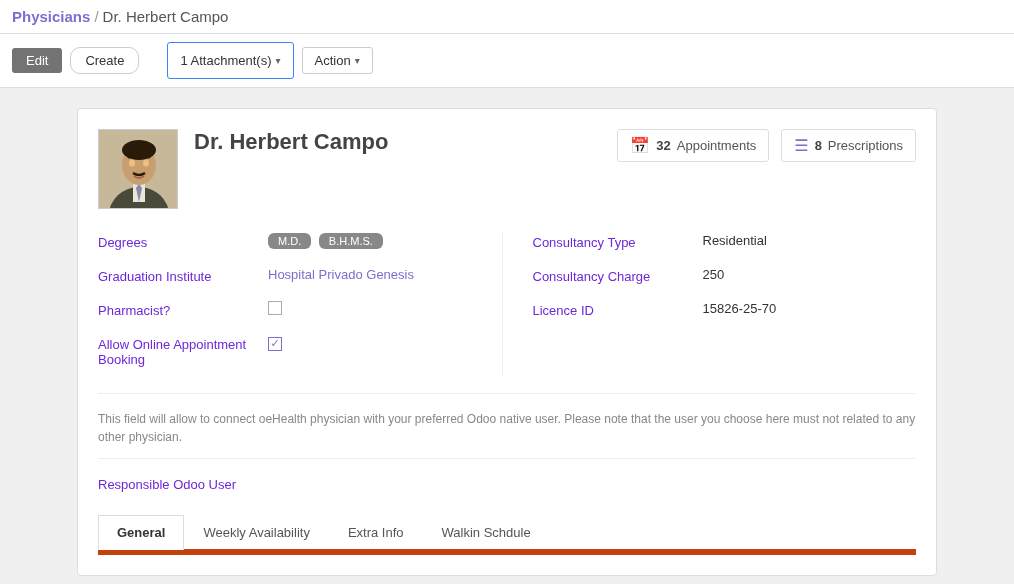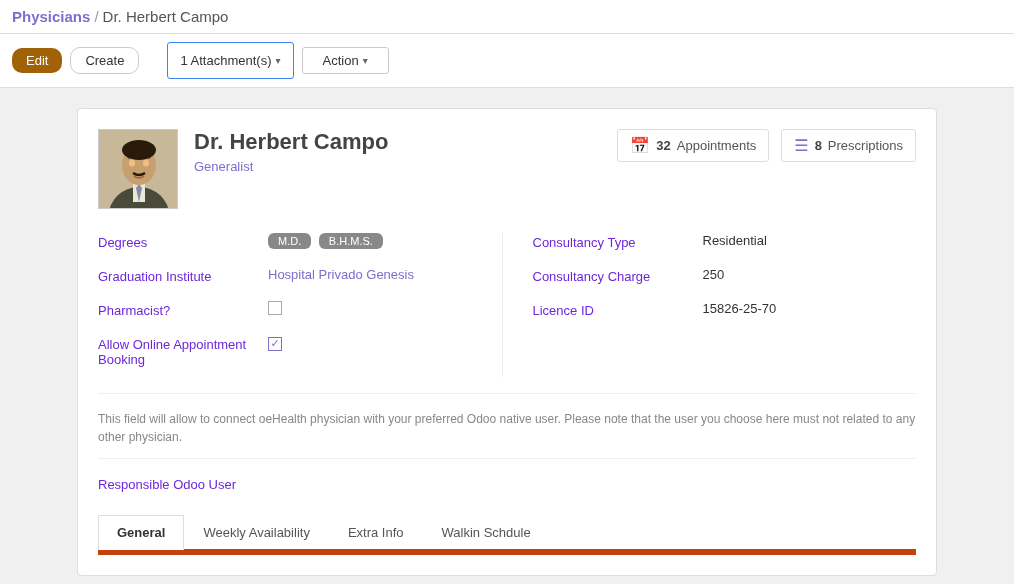--- a/index.html
+++ b/index.html
@@ -37,25 +37,25 @@
     
     .action-bar {
       background: #fff;
       border-bottom: 1px solid #ddd;
       padding: 8px 12px;
       display: flex;
       align-items: center;
       gap: 8px;
     }
     .btn-edit {
-      background: #a16207;
+      background: #737373;
       color: #fff;
       border: none;
       padding: 5px 14px;
-      border-radius: 10px;
+      border-radius: 3px;
       cursor: pointer;
       font-size: 13px;
     }
     .btn-create {
       background: #fff;
       color: #333;
       border: 1px solid #ccc;
       padding: 5px 14px;
       border-radius: 10px;
       cursor: pointer;
@@ -71,21 +71,21 @@
       font-size: 13px;
       margin-left: 20px;
       display: flex;
       align-items: center;
       gap: 4px;
     }
     .btn-action {
       background: #fff;
       color: #333;
       border: 1px solid #ccc;
-      padding: 5px 20px;
+      padding: 5px 12px;
       border-radius: 3px;
       cursor: pointer;
       font-size: 13px;
       display: flex;
       align-items: center;
       gap: 4px;
     }
     .dropdown-arrow {
       font-size: 10px;
       color: #666;
@@ -317,21 +317,20 @@
           <path d="M43,28 Q47,25 51,28" stroke="#2a1a0a" stroke-width="2" fill="none"></path>
 
           <path d="M34,43 Q40,47 46,43" stroke="#2a1a0a" stroke-width="2.5" fill="none"></path>
 
           <path d="M35,46 Q40,50 45,46" stroke="#a06040" stroke-width="1.5" fill="none"></path>
         </svg>
       </div>
 
       <div class="physician-name-section">
         <div class="physician-name">Dr. Herbert Campo</div>
-        <div class="physician-specialty">Generalist</div>
       </div>
 
       <div class="physician-stats">
         <button class="stat-btn">
           <span class="stat-icon">📅</span>
           <span class="stat-count">32</span>
           <span>Appointments</span>
         </button>
         <button class="stat-btn">
           <span class="stat-icon">☰</span>

